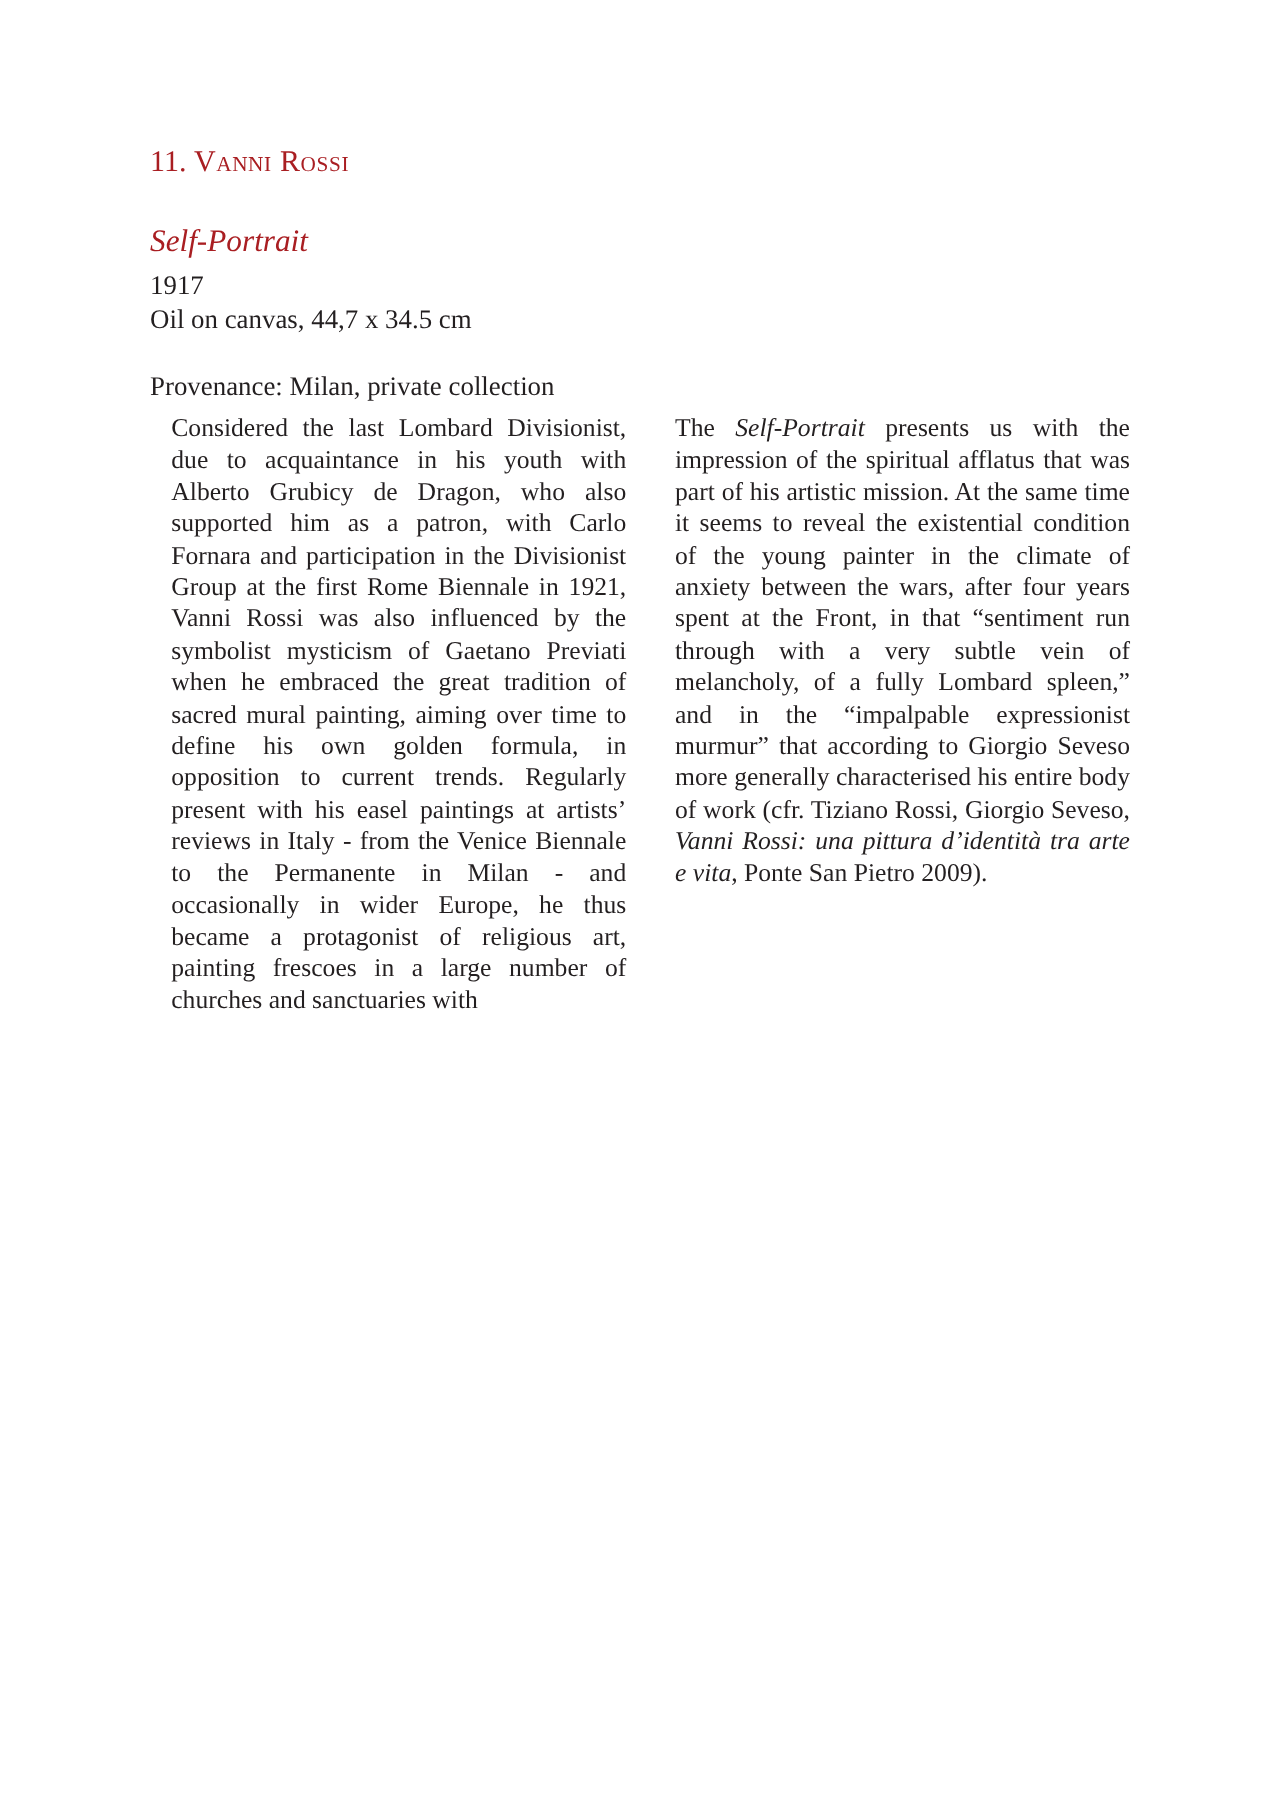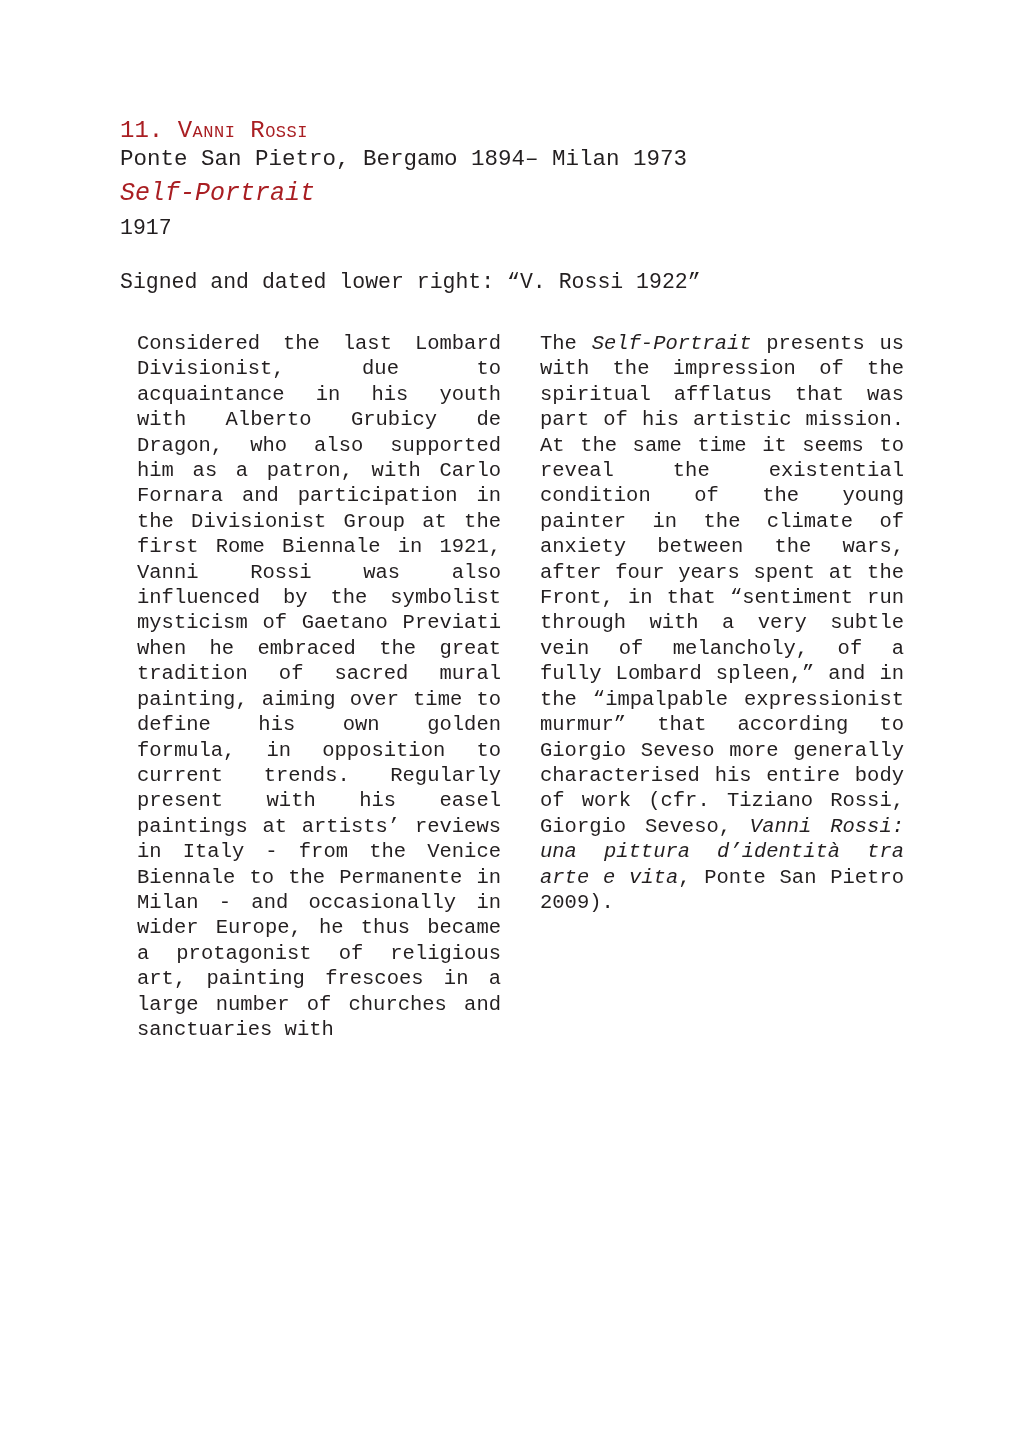--- a/index.html
+++ b/index.html
@@ -2,21 +2,21 @@
 <html><head>
 <meta charset="utf-8">
 <style>
   * { margin: 0; padding: 0; box-sizing: border-box; }
   html, body { background: #ffffff; }
   .page {
     position: relative;
     width: 1024px;
     height: 1182px;
     background: #ffffff;
-    font-family: Liberation Mono, monospace;
+    font-family: Liberation Serif, serif;
     color: #231f20;
     overflow: hidden;
   }
   .hline { position: absolute; left: 120px; white-space: nowrap; }
   .artist-line {
     top: 117px;
     font-size: 24px;
     line-height: 1.15;
     color: #a91e22;
   }
@@ -57,29 +57,29 @@
 </head>
 <body>
 
 <div class="page">
 
   <div class="hline artist-line">
     <span>11.</span>
     <span class="artist-name">Vanni Rossi</span>
   </div>
 
-  <div class="hline dates-line">Ponte San Pietro, Bergamo 1894– Milan 1973</div>
 
   <div class="hline title-line">Self-Portrait</div>
 
   <div class="hline year-line">1917</div>
 
+  <div class="hline medium-line">Oil on canvas, 44,7 x 34.5 cm</div>
 
-  <div class="hline signed-line">Signed and dated lower right: “V. Rossi 1922”</div>
 
+  <div class="hline prov-line">Provenance: Milan, private collection</div>
 
   <div class="col col-1">
       <p>Considered the last Lombard Divisionist, due to acquaintance in his youth with Alberto Grubicy de Dragon, who also supported him as a patron, with Carlo Fornara and participation in the Divisionist Group at the first Rome Biennale in 1921, Vanni Rossi was also influenced by the symbolist mysticism of Gaetano Previati when he embraced the great tradition of sacred mural painting, aiming over time to define his own golden formula, in opposition to current trends. Regularly present with his easel paintings at artists’ reviews in Italy - from the Venice Biennale to the Permanente in Milan - and occasionally in wider Europe, he thus became a protagonist of religious art, painting frescoes in a large number of churches and sanctuaries with</p>
     </div>
 
   <div class="col col-2">
     <div>
         <p>The <i>Self-Portrait</i> presents us with the impression of the spiritual afflatus that was part of his artistic mission. At the same time it seems to reveal the existential condition of the young painter in the climate of anxiety between the wars, after four years spent at the Front, in that “sentiment run through with a very subtle vein of melancholy, of a fully Lombard spleen,” and in the “impalpable expressionist murmur” that according to Giorgio Seveso more generally characterised his entire body of work (cfr. Tiziano Rossi, Giorgio Seveso, <i>Vanni Rossi: una pittura d’identità tra arte e vita</i>, Ponte San Pietro 2009).</p>
       </div>
   </div>

